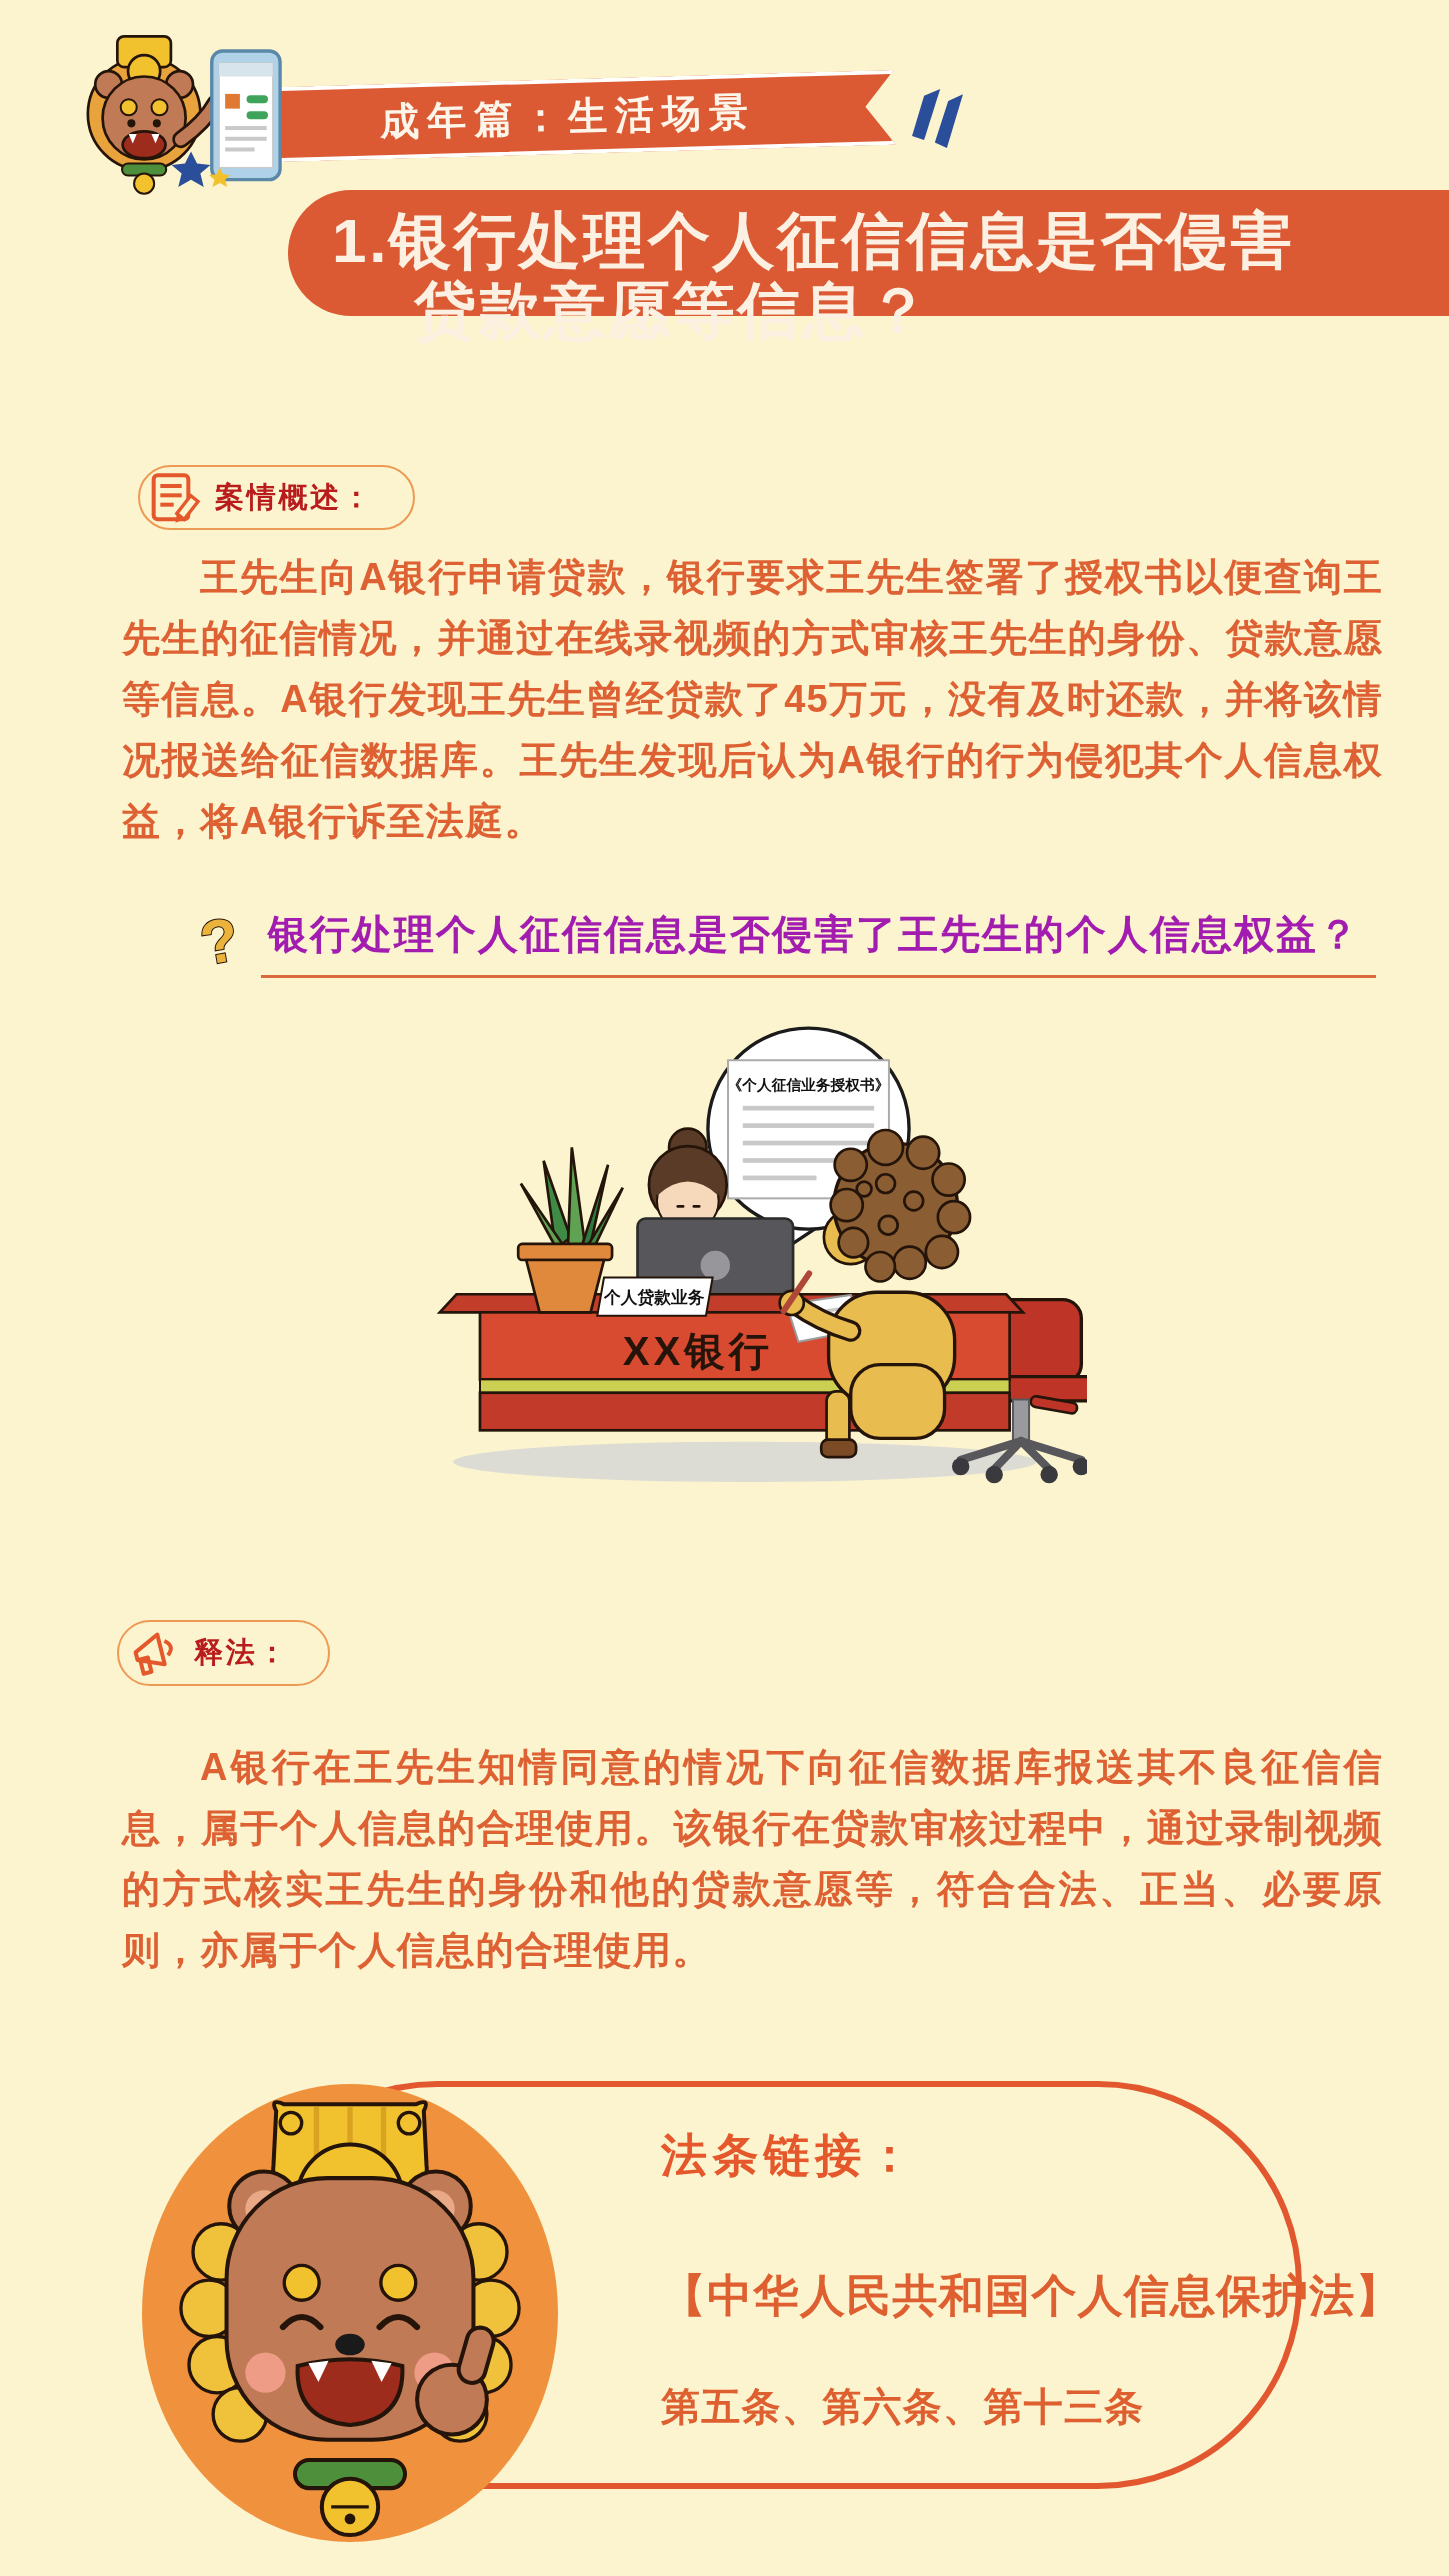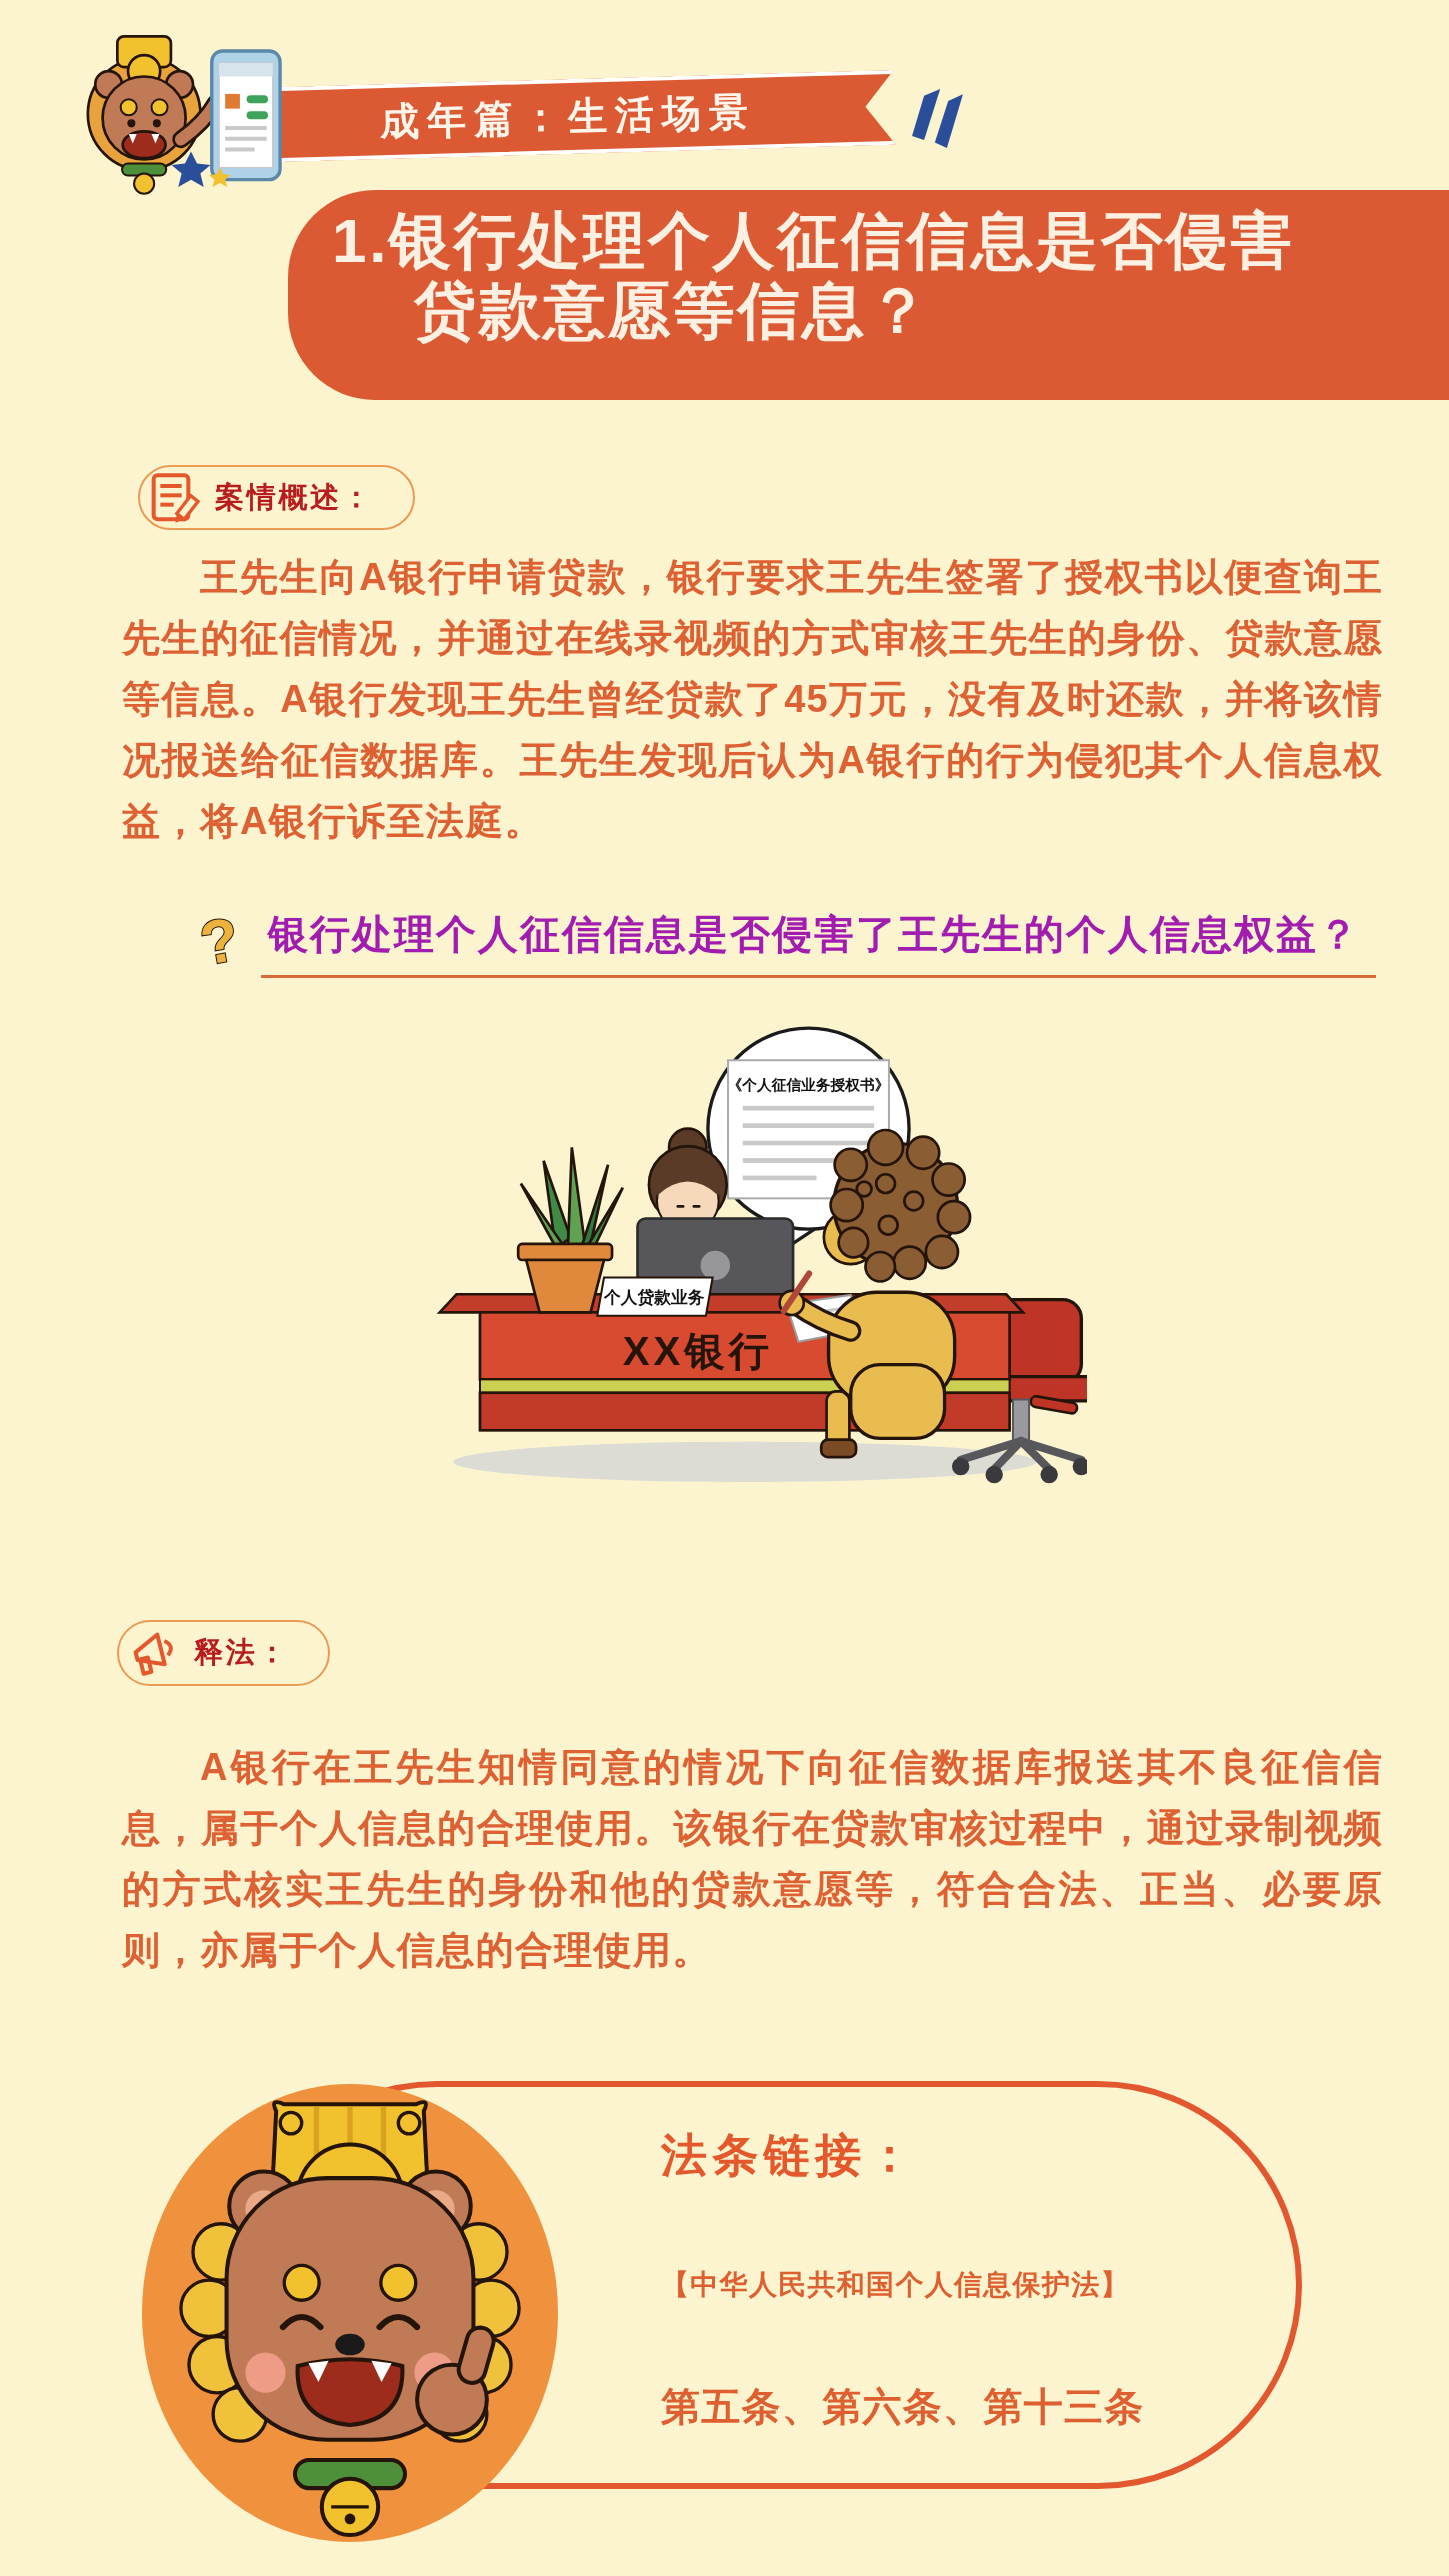--- a/index.html
+++ b/index.html
@@ -7,21 +7,21 @@
   .poster{position:relative;width:1449px;height:2576px;background:#FBF4CF;overflow:hidden;}
   .abs{position:absolute;}
 
   
   .ribbon{left:241px;top:79px;width:654px;height:75px;background:#DB5A33;border:4px solid #FFFFFF;
     transform:rotate(-1.6deg);display:flex;align-items:center;justify-content:center;
     clip-path:polygon(0 0,100% 0,95.5% 48%,100% 100%,0 100%);box-sizing:border-box;}
   .ribbon span{font-size:39px;font-weight:700;color:#FDF5E9;letter-spacing:8px;}
 
   
-  .banner{left:288px;top:190px;width:1161px;height:210px;background:#DB5A33;border-radius:87px 0 0 87px;
+  .banner{left:288px;top:190px;width:1161px;height:126px;background:#DB5A33;border-radius:87px 0 0 87px;
     box-sizing:border-box;padding:16px 0 0 44px;}
   .banner .t1,.banner .t2{font-size:62px;font-weight:700;color:#FBF0E1;letter-spacing:2.7px;line-height:70px;white-space:nowrap;}
   .banner .t2{padding-left:82px;}
 
   
   .label-wrap{display:flex;align-items:center;position:relative;}
   .pill{border:2.7px solid #ED9A54;border-radius:42px;padding:10.7px 39px 10.7px 75px;position:relative;}
   .pill .label-text{font-size:29px;font-weight:700;color:#b91c1c;letter-spacing:2.7px;white-space:nowrap;}
   .pill-icon{position:absolute;left:8px;top:50%;transform:translateY(-50%);}
 
@@ -33,21 +33,21 @@
     border-bottom:3.4px solid #D96A3C;padding:4px 16px 13.4px 6.7px;margin-left:17.4px;}
 
   .conc-row{display:flex;align-items:flex-start;}
   .conc-text{font-size:42px;font-weight:700;color:#DE5F30;letter-spacing:2px;white-space:nowrap;
     border-bottom:3.4px solid #D96A3C;padding:9.4px 20px 14.8px 4px;margin-left:12px;}
 
   
   .law-box{left:233px;top:2081px;width:1069px;height:408px;border:6px solid #E2572E;border-radius:204px;box-sizing:border-box;}
   .law-mascot{left:142px;top:2084px;width:416px;height:458px;border-radius:50%;background:#F0923D;overflow:hidden;z-index:3;}
   .law-heading{left:661px;top:2125px;font-size:46px;font-weight:700;color:#E4582B;letter-spacing:5.4px;text-align:right;}
-  .law-name{left:661px;top:2266px;font-size:28px;font-weight:700;color:#DE5F30;letter-spacing:1.3px;}
+  .law-name{left:661px;top:2266px;font-size:45px;font-weight:700;color:#DE5F30;letter-spacing:1.3px;}
   .law-articles{left:661px;top:2380px;font-size:39px;font-weight:700;color:#DE5F30;letter-spacing:1.3px;text-align:center;}
 
   .q-icon-text{font-size:92px;font-weight:700;fill:#ECB33C;stroke:#241409;stroke-width:3px;paint-order:stroke fill;}
 </style>
 </head>
 <body>
 
 <div class="poster">
 
   <svg class="abs" style="left:47px;top:32px;z-index:2;" width="288" height="168" viewBox="0 0 430 250">

